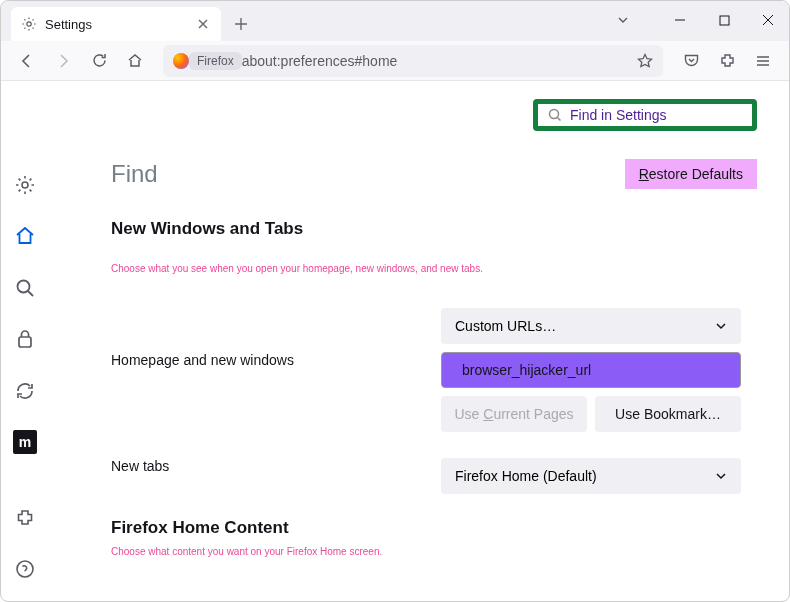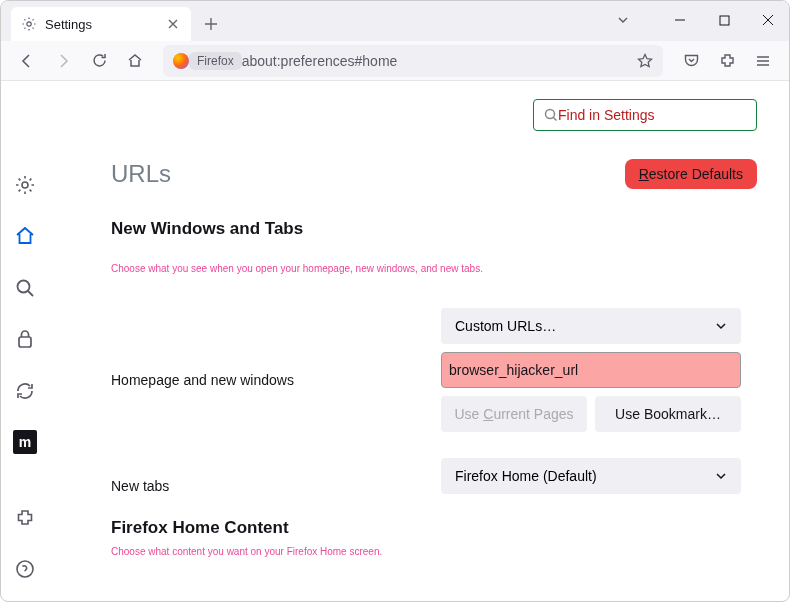--- a/index.html
+++ b/index.html
@@ -1,21 +1,21 @@
 <!DOCTYPE html>
 <html><head>
   <meta charset="utf-8">
   <style>
     * { margin: 0; padding: 0; box-sizing: border-box; font-family: "Segoe UI", Arial, sans-serif; }
     body { width: 790px; height: 602px; background: #fff; overflow: hidden; position: relative; }
     
     .window-frame { width: 100%; height: 100%; border: 1px solid #ccc; border-radius: 8px; overflow: hidden; background: #fff; }
     
     .tab-bar { height: 40px; background: #f0f0f4; display: flex; align-items: flex-end; padding-left: 10px; }
-    .tab { background: #fff; height: 34px; width: 180px; border-radius: 6px 6px 0 0; display: flex; align-items: center; padding: 0 10px; gap: 8px; font-size: 13px; color: #15141a; }
+    .tab { background: #fff; height: 34px; width: 210px; border-radius: 6px 6px 0 0; display: flex; align-items: center; padding: 0 10px; gap: 8px; font-size: 13px; color: #15141a; }
     .tab-close { margin-left: auto; width: 16px; height: 16px; display: flex; align-items: center; justify-content: center; cursor: pointer; font-size: 14px; color: #666; }
     .new-tab { width: 28px; height: 28px; display: flex; align-items: center; justify-content: center; margin-left: 6px; margin-bottom: 3px; cursor: pointer; font-size: 18px; color: #666; }
     
     .window-controls { position: absolute; top: 0; right: 0; height: 40px; display: flex; align-items: center; }
     .win-ctrl { width: 44px; height: 40px; display: flex; align-items: center; justify-content: center; cursor: pointer; }
     .win-chevron { margin-right: 20px; width: 30px; }
     
     .toolbar { height: 40px; background: #f9f9fb; display: flex; align-items: center; padding: 0 10px; gap: 4px; border-bottom: 1px solid #e5e5e9; }
     .tb-btn { width: 32px; height: 32px; display: flex; align-items: center; justify-content: center; cursor: pointer; border-radius: 4px; color: #5b5b66; }
     .tb-btn.disabled { color: #bbb; }
@@ -27,38 +27,38 @@
     .content-area { display: flex; height: calc(100% - 80px); }
     
     .sidebar { width: 48px; display: flex; flex-direction: column; padding-top: 90px; align-items: center; gap: 24px; }
     .sidebar-item { width: 28px; height: 28px; display: flex; align-items: center; justify-content: center; cursor: pointer; color: #5b5b66; border-radius: 4px; }
     .sidebar-item.active { color: #0060df; }
     .sidebar-spacer { flex: 1; }
     .sidebar-m { width: 24px; height: 24px; background: #15141a; color: #fff; display: flex; align-items: center; justify-content: center; font-weight: bold; font-size: 14px; border-radius: 2px; }
     
     .main { flex: 1; padding: 18px 32px 20px 62px; overflow: hidden; }
     .search-row { display: flex; justify-content: flex-end; margin-bottom: 28px; }
-    .search-box { width: 224px; height: 32px; border: 1px solid #15803d; border-radius: 4px; display: flex; align-items: center; padding: 0 10px; font-size: 14px; color: #b91c1c; }
+    .search-box { width: 224px; height: 32px; border: 5px solid #15803d; border-radius: 4px; display: flex; align-items: center; padding: 0 10px; gap: 8px; font-size: 14px; color: #4c1d95; }
     
     .title-row { display: flex; align-items: center; justify-content: space-between; margin-bottom: 30px; }
     .page-title { font-size: 24px; font-weight: 500; color: #77808a; }
-    .restore-btn { padding: 7px 14px; background: #ef4444; border: none; border-radius: 8px; font-size: 14px; cursor: pointer; color: #15141a; }
+    .restore-btn { padding: 7px 14px; background: #f0abfc; border: none; border-radius: 0; font-size: 14px; cursor: pointer; color: #15141a; }
     .restore-btn u { text-decoration: underline; }
     
     .section-title { font-size: 17px; font-weight: 600; color: #15141a; margin-bottom: 24px; }
     .section-desc { font-size: 10px; color: #ec4899; margin-bottom: 34px; }
     
-    .form-row { display: flex; align-items: flex-end; margin-bottom: 8px; }
+    .form-row { display: flex; align-items: flex-start; margin-bottom: 8px; }
     .form-label { width: 330px; font-size: 14px; color: #15141a; }
     .form-control { flex: 1; }
     
     .select-box { width: 300px; height: 36px; background: #f0f0f4; border-radius: 4px; display: flex; align-items: center; padding: 0 14px; font-size: 14px; cursor: pointer; position: relative; }
     .select-arrow { position: absolute; right: 14px; }
     
-    .text-input { width: 300px; height: 36px; border: 1px solid #999; border-radius: 4px; padding: 0 7px; font-size: 14px; color: #15141a; background:#fca5a5; }
+    .text-input { width: 300px; height: 36px; border: 1px solid #999; border-radius: 4px; padding: 0 20px; font-size: 14px; color: #15141a; background:#8b5cf6; }
     
     .btn-row { display: flex; gap: 8px; width: 300px; margin-left: 330px; margin-bottom: 26px; margin-top: 8px; }
     .btn { flex: 1; height: 36px; background: #f0f0f4; border: none; border-radius: 4px; font-size: 14px; cursor: pointer; color: #15141a; overflow: hidden; white-space: nowrap; text-overflow: ellipsis; padding: 0 12px; }
     .btn.disabled { color: #aaa; }
     
     .section-title2 { font-size: 17px; font-weight: 600; color: #15141a; margin-top: 24px; margin-bottom: 8px; }
     
     svg { display: block; }
     
     .firefox-logo { width:16px; height:16px; border-radius:50%; background: radial-gradient(circle at 30% 30%, #ffcb00, #ff6611, #9059ff); display:inline-block; }
@@ -214,21 +214,21 @@
         <div class="search-box">
           <svg width="14" height="14" viewBox="0 0 14 14" fill="none" stroke="#888" stroke-width="1.5">
               <circle cx="6" cy="6" r="4.5"></circle>
               <path d="M9.5 9.5l3 3"></path>
             </svg>
           <span>Find in Settings</span>
         </div>
       </div>
 
       <div class="title-row">
-        <h1 class="page-title">URLs</h1>
+        <h1 class="page-title">Find</h1>
         <button class="restore-btn"><u>R</u>estore Defaults</button>
       </div>
 
       <h2 class="section-title">New Windows and Tabs</h2>
       <p class="section-desc">Choose what you see when you open your homepage, new windows, and new tabs.</p>
 
       <div class="form-row" style="margin-bottom:8px">
         <div class="form-label"></div>
         <div class="form-control">
           <div class="select-box">

